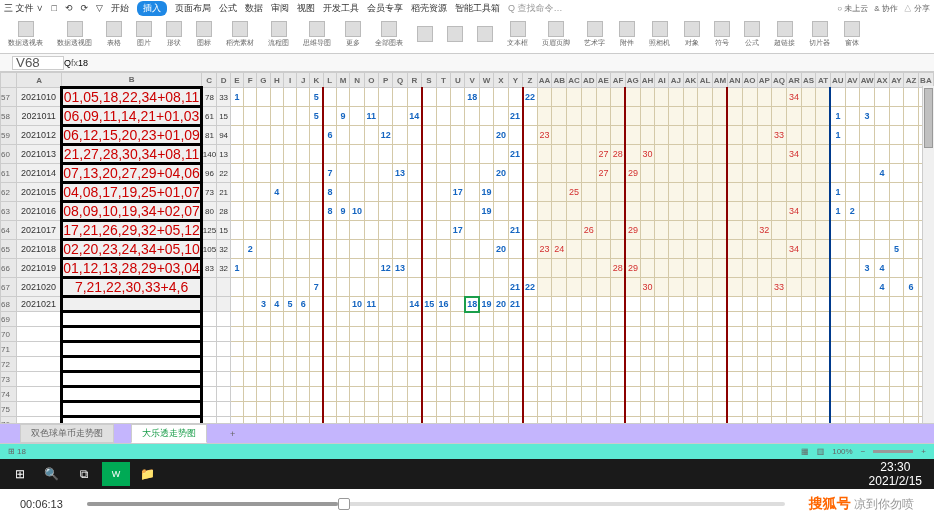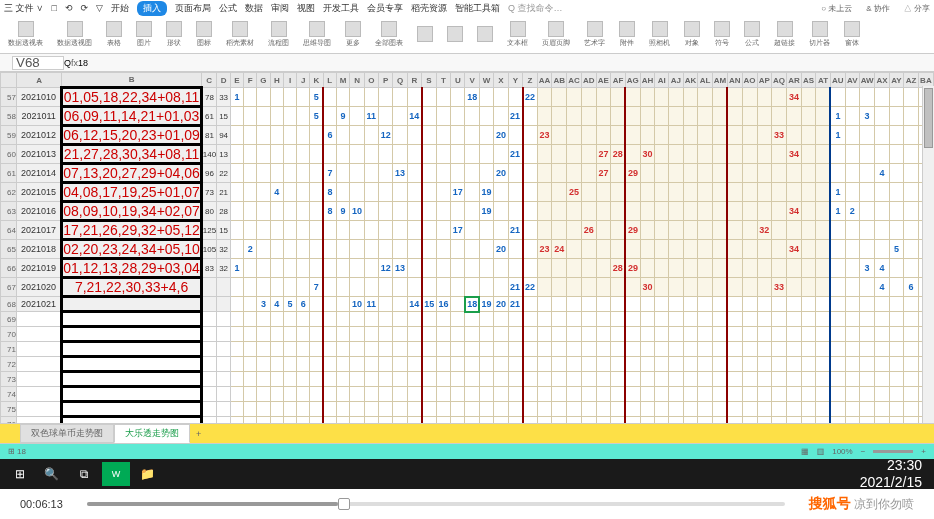--- a/index.html
+++ b/index.html
@@ -1,51 +1,51 @@
 <!DOCTYPE html>
 <html><head>
 <meta charset="utf-8">
 <style>
 *{margin:0;padding:0;box-sizing:border-box;font-family:"Microsoft YaHei",sans-serif}
 body{background:#f0f0f0;width:934px;height:519px;overflow:hidden;font-size:9px}
 .app{background:#fff;height:459px;display:flex;flex-direction:column}
 .menubar{background:#fff;height:16px;display:flex;align-items:center;padding:0 4px;font-size:9px;color:#333;gap:8px}
 .menubar span{cursor:default}
 .menubar .ins{background:#1e88e5;color:#fff;padding:1px 6px;border-radius:6px}
-.menubar .right{margin-left:auto;display:flex;gap:14px;font-size:8px;color:#666}
+.menubar .right{margin-left:auto;display:flex;gap:6px;font-size:8px;color:#666}
 .ribbon{height:38px;background:#fff;border-bottom:1px solid #ccc;display:flex;align-items:center;padding:2px 8px;gap:14px}
 .rg{display:flex;flex-direction:column;align-items:center;gap:1px}
 .rg .ic{width:16px;height:16px;background:#ddd;border:1px solid #bbb}
 .rg .lb{font-size:7px;color:#666}
 .fbar{height:18px;background:#f8f8f8;border-bottom:1px solid #ccc;display:flex;align-items:center;padding:0 12px;font-size:9px}
 .nbox{width:52px;height:14px;border:1px solid #ccc;background:#fff;padding:0 3px;color:#555}
 .fx{color:#666}
 .sheet{flex:1;overflow:hidden;position:relative;background:#fff}
 table{border-collapse:collapse;table-layout:fixed}
-.rh{width:18px;background:#e8e8e8;border:1px solid #ccc;text-align:right;font-size:8px;color:#666;height:15px}
+.rh{width:18px;background:#e8e8e8;border:1px solid #ccc;text-align:left;font-size:8px;color:#666;height:15px}
 .ch{background:#e8e8e8;border:1px solid #ccc;text-align:center;font-size:8px;color:#666;height:14px}
 .wa{width:48px}.wb{width:82px}.wc,.wd{width:15px}
 .wn{width:15.5px}
 td{border:1px solid #d4c9a8;height:15px;text-align:center;font-size:9px;background:#faf6e8}
 td.gA{background:#f0f0f0;border:1px solid #ccc;color:#333}
 td.gB{background:#f0f0f0;border:3px solid #000000;color:#c00;font-size:14px}
 td.gC,td.gD{background:#f0f0f0;border:1px solid #ccc;color:#333;font-size:8px}
-.red{color:#d32f2f;font-weight:bold}
+.red{color:#d32f2f;font-weight:normal}
 .blu{color:#1565c0;font-weight:bold}
 .sel{outline:2px solid #1b9e4b;outline-offset:-1px}
 .wh{background:#fff!important}
-.tabs{height:20px;background:#fde047;border-top:1px solid #ccc;display:flex;align-items:center;padding:0 20px;gap:0;font-size:9px}
+.tabs{height:20px;background:#c4b5fd;border-top:1px solid #ccc;display:flex;align-items:center;padding:0 20px;gap:17px;font-size:9px}
 .tab{padding:2px 10px;background:#e0e0e0;border:1px solid #ccc;color:#666}
 .tab.act{background:#fff;color:#1b9e4b;border-bottom-color:#fff}
 .status{height:16px;background:#5eead4;border-top:1px solid #ccc;display:flex;align-items:center;padding:0 8px;font-size:8px;color:#666}
 .status .r{margin-left:auto;display:flex;gap:8px;align-items:center}
 .taskbar{height:30px;background:#1a1a1a;display:flex;align-items:center;padding:0 6px;gap:4px}
 .tb{width:28px;height:24px;display:flex;align-items:center;justify-content:center;color:#fff;font-size:12px}
 .tb.act{background:#333}
-.tclock{margin-left:auto;color:#fff;font-size:14px;text-align:right;padding-right:6px;line-height:1.2}
+.tclock{margin-left:auto;color:#fff;font-size:12px;text-align:center;padding-right:6px;line-height:1.2}
 .player{height:30px;background:#fff;display:flex;align-items:center;padding:0 20px;gap:24px;font-size:11px}
 .ptime{color:#333}
 .pbar{flex:1;height:4px;background:#ddd;position:relative;border-radius:2px}
 .pfill{position:absolute;left:0;top:0;height:100%;width:36%;background:#999;border-radius:2px}
 .pknob{position:absolute;left:36%;top:-4px;width:12px;height:12px;background:#fff;border:1px solid #999;border-radius:2px}
 .wm{color:#999;font-size:12px}
 .wm b{color:#ff6600;font-size:14px}
 .brR{border-right:2px solid #8b0000!important}
 .brB{border-right:2px solid #003a8c!important}
 .scrollbar-v{position:absolute;right:0;top:14px;bottom:0;width:12px;background:#f0f0f0;border-left:1px solid #ccc}

